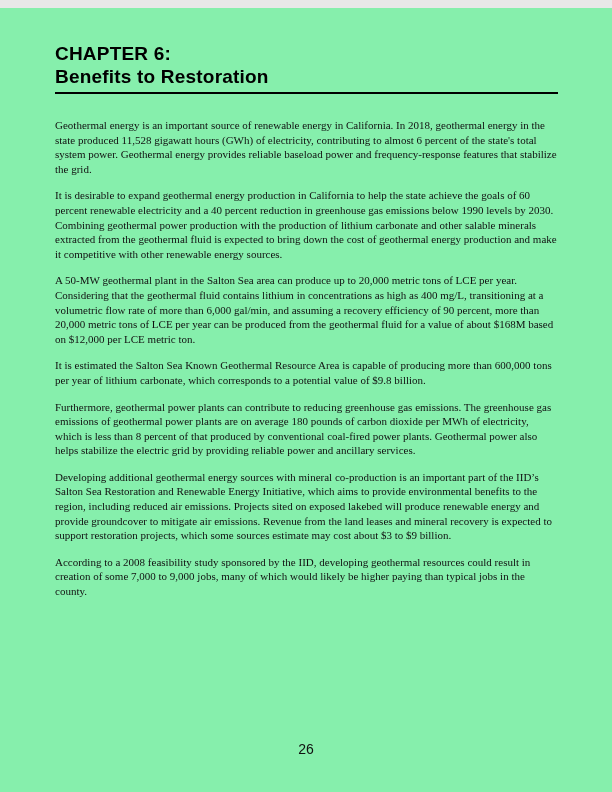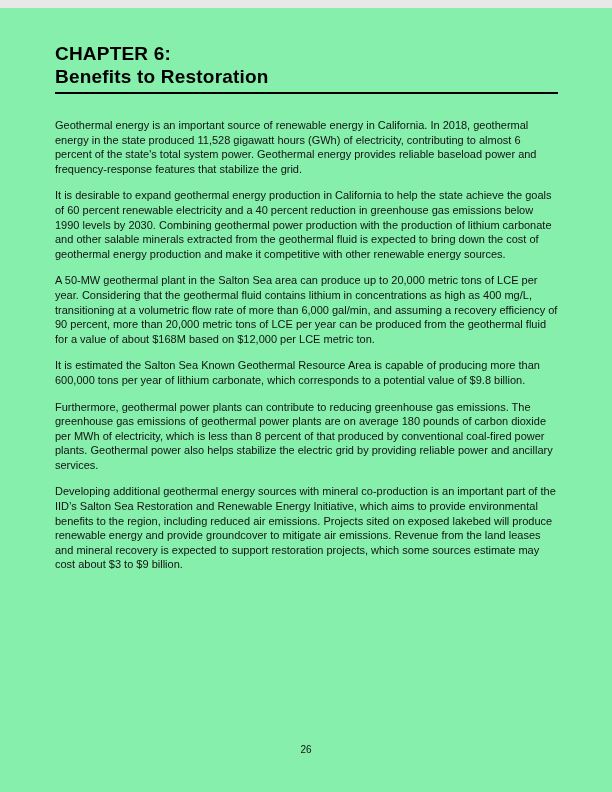--- a/index.html
+++ b/index.html
@@ -44,28 +44,29 @@
   }
   .body-text {
     margin-top: 24px;
   }
   .body-text p {
     margin: 0 0 12px 0;
     font-size: 11px;
     line-height: 14.6px;
     text-align: left;
     color: #111111;
+    font-family: Liberation Serif, serif;
   }
   .page-footer {
     position: absolute;
     left: 0;
     right: 0;
     bottom: 44px;
     text-align: center;
-    font-size: 10px;
+    font-size: 14px;
     line-height: 13px;
     color: #111111;
   }
 </style>
 </head>
 <body>
 
 <div class="page">
   <div class="content">
     <header>
@@ -76,19 +77,20 @@
       <hr class="title-rule">
     </header>
 
     <main class="body-text">
       <p>Geothermal energy is an important source of renewable energy in California. In 2018, geothermal energy in the state produced 11,528 gigawatt hours (GWh) of electricity, contributing to almost 6 percent of the state's total system power. Geothermal energy provides reliable baseload power and frequency-response features that stabilize the grid.</p>
       <p>It is desirable to expand geothermal energy production in California to help the state achieve the goals of 60 percent renewable electricity and a 40 percent reduction in greenhouse gas emissions below 1990 levels by 2030. Combining geothermal power production with the production of lithium carbonate and other salable minerals extracted from the geothermal fluid is expected to bring down the cost of geothermal energy production and make it competitive with other renewable energy sources.</p>
       <p>A 50-MW geothermal plant in the Salton Sea area can produce up to 20,000 metric tons of LCE per year. Considering that the geothermal fluid contains lithium in concentrations as high as 400 mg/L, transitioning at a volumetric flow rate of more than 6,000 gal/min, and assuming a recovery efficiency of 90 percent, more than 20,000 metric tons of LCE per year can be produced from the geothermal fluid for a value of about $168M based on $12,000 per LCE metric ton.</p>
       <p>It is estimated the Salton Sea Known Geothermal Resource Area is capable of producing more than 600,000 tons per year of lithium carbonate, which corresponds to a potential value of $9.8 billion.</p>
       <p>Furthermore, geothermal power plants can contribute to reducing greenhouse gas emissions. The greenhouse gas emissions of geothermal power plants are on average 180 pounds of carbon dioxide per MWh of electricity, which is less than 8 percent of that produced by conventional coal-fired power plants. Geothermal power also helps stabilize the electric grid by providing reliable power and ancillary services.</p>
       <p>Developing additional geothermal energy sources with mineral co-production is an important part of the IID’s Salton Sea Restoration and Renewable Energy Initiative, which aims to provide environmental benefits to the region, including reduced air emissions. Projects sited on exposed lakebed will produce renewable energy and provide groundcover to mitigate air emissions. Revenue from the land leases and mineral recovery is expected to support restoration projects, which some sources estimate may cost about $3 to $9 billion.</p>
+      <p>According to a 2008 feasibility study sponsored by the IID, developing geothermal resources could result in creation of some 7,000 to 9,000 jobs, many of which would likely be higher paying than typical jobs in the county.</p>
     </main>
   </div>
 
   <footer class="page-footer">
     <span>26</span>
   </footer>
 </div>
 
 </body></html>

